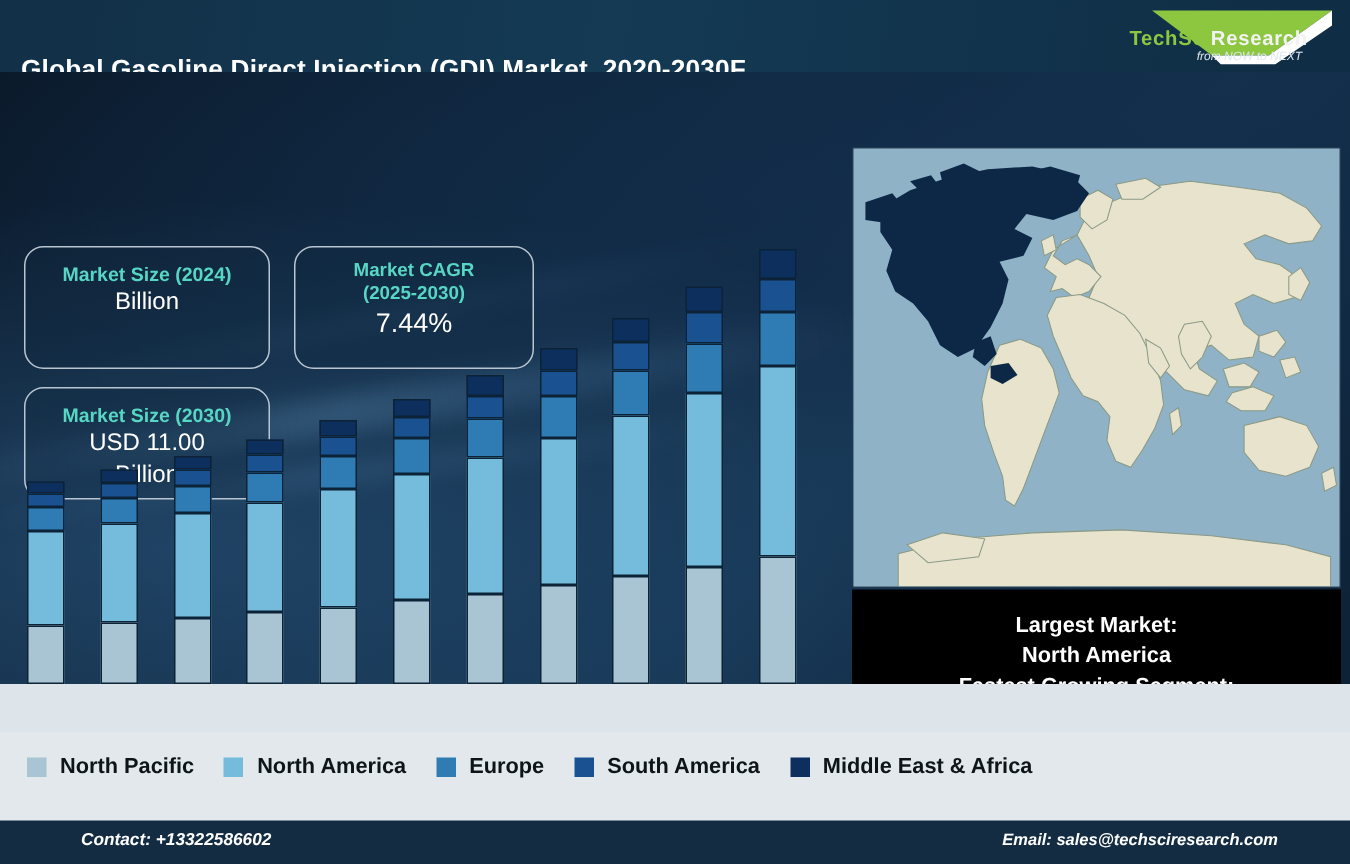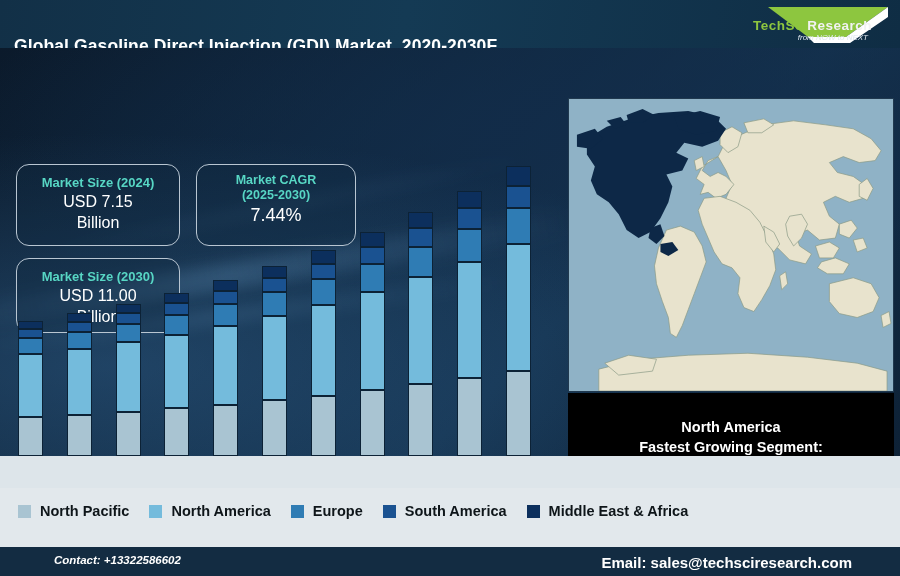--- a/index.html
+++ b/index.html
@@ -109,21 +109,21 @@
   .leg-item { display:flex; align-items:center; gap:9px; }
   .leg-sw { width:13px; height:13px; display:inline-block; }
   .leg-txt { font-size:14.5px; font-weight:bold; color:#0e1519; white-space:nowrap; }
 
   
   .footer {
     position:absolute; left:0; top:547px; width:900px; height:29px;
     background:#132c42; color:#ffffff;
   }
   .foot-l { position:absolute; left:54px; top:7px; font-size:11.5px; font-style:italic; font-weight:bold;text-align:right; }
-  .foot-r { position:absolute; right:48px; top:7px; font-size:15px; font-weight:bold; }
+  .foot-r { position:absolute; right:48px; top:7px; font-size:11px; font-style:italic; font-weight:bold; }
 </style>
 </head>
 <body>
 
 <div id="page">
 
   <div class="header">
     <div class="title">Global Gasoline Direct Injection (GDI) Market, 2020-2030F</div>
     <div class="logo-box">
       <svg class="logo-arrow" viewBox="0 0 140 40">
@@ -137,21 +137,20 @@
     </div>
   </div>
 
   <div class="stage">
     <div class="swoosh sw1"></div>
     <div class="swoosh sw2"></div>
     <div class="swoosh sw3"></div>
 
     <div class="card" id="card-size-2024">
       <div class="card-label">Market Size (2024)</div>
-      <div class="card-value">USD 7.15</div>
       <div class="card-value">Billion</div>
     </div>
 
     <div class="card" id="card-cagr">
       <div class="card-label">Market CAGR</div>
       <div class="card-label">(2025-2030)</div>
       <div class="card-value big">7.44%</div>
     </div>
 
     <div class="card" id="card-size-2030">
@@ -294,20 +293,21 @@
         <path d="M106 18 L132 12 L152 18 L148 32 L128 36 L110 30 Z" fill="#0d2847"></path>
         <path d="M82 130 L92 126 L96 138 L88 146 L80 140 Z" fill="#0d2847"></path>
         <path d="M92 146 L104 144 L110 152 L100 158 L92 154 Z" fill="#0d2847"></path>
 
         <path d="M58 16 L74 10 L86 16 L74 24 L60 24 Z" fill="#0d2847"></path>
         <path d="M38 22 L52 18 L58 26 L46 30 Z" fill="#0d2847"></path>
       </svg>
     </div>
 
     <div class="info-box">
+      <div>Largest Market:</div>
       <div>North America</div>
       <div>Fastest Growing Segment:</div>
       <div>Electronic Controls Units</div>
     </div>
 
     <div class="axis-strip"></div>
   </div>
 
   <div class="legend" id="legend">
       <div class="leg-item">

